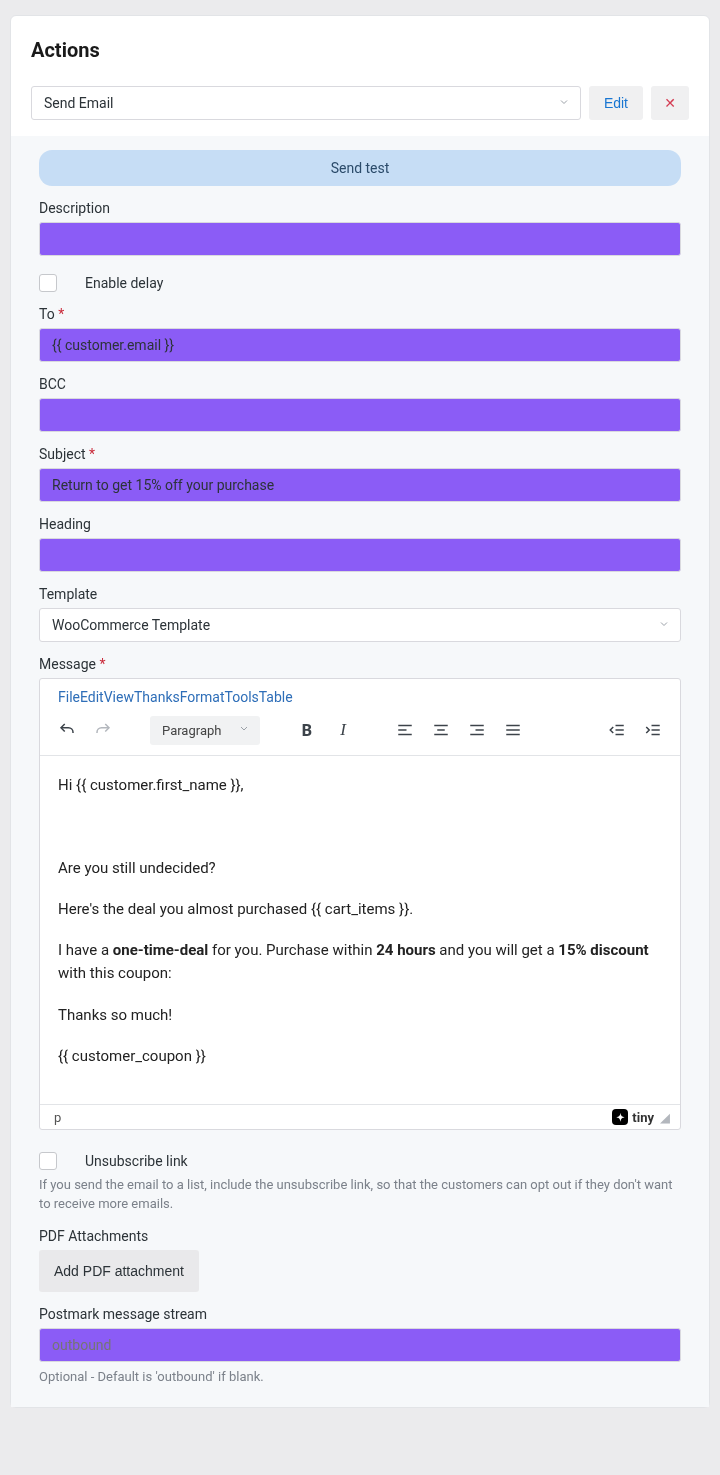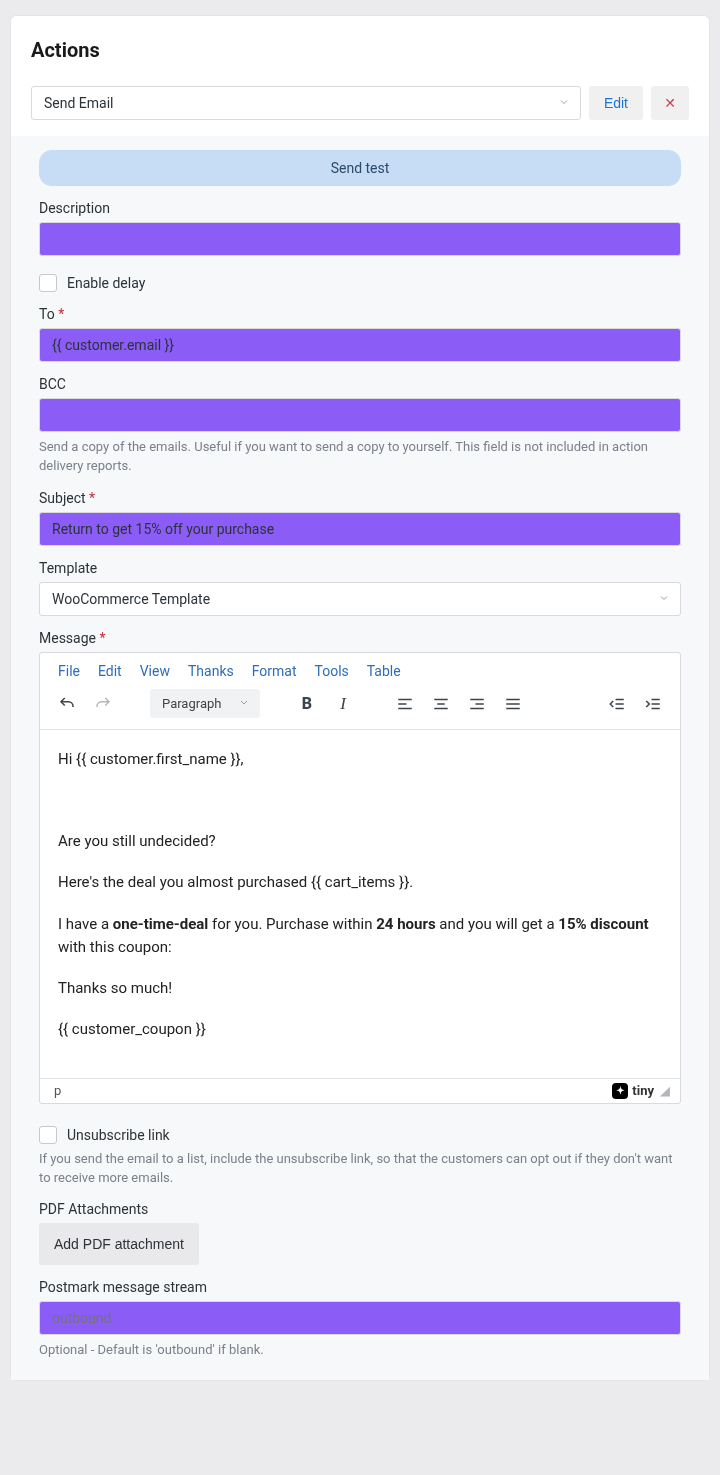--- a/index.html
+++ b/index.html
@@ -74,32 +74,32 @@
     border:1px solid #d9d9de;
     border-radius:3px;
     background:#8b5cf6;
     padding:8px 12px;
     font-size:14px;
     color:#2c3338;
     outline:none;
     font-family:inherit;
   }
   .help { color:#7b818a; font-size:13px; margin-top:6px; line-height:1.45; }
-  .chk-row { display:flex; align-items:center; gap:10px; margin-top:18px; }
+  .chk-row { display:flex; align-items:center; gap:28px; margin-top:18px; }
   .chk {
     width:18px; height:18px; border:1px solid #c6c8cc; border-radius:3px; background:#fff; cursor:pointer;
   }
   
   .editor {
     border:1px solid #d9d9de;
     border-radius:3px;
     background:#fff;
   }
   .menu-bar {
-    display:flex; gap:18px; padding:10px 18px 6px 18px;
+    display:flex; padding:10px 18px 6px 18px;
     color:#2e6eb8; font-size:14px;
   }
   .menu-bar span { cursor:pointer; }
   .tool-bar {
     display:flex; align-items:center; gap:6px; padding:4px 12px 10px 12px;
     border-bottom:1px solid #e2e4e7;
   }
   .icon-btn { width:30px; height:30px; display:flex; align-items:center; justify-content:center; color:#3c434a; cursor:pointer; border-radius:2px; }
   .icon-btn svg { width:18px; height:18px; }
   .icon-btn.dis { color:#b3b7bd; cursor:default; }
@@ -165,30 +165,33 @@
     <div class="field">
       <div class="field-label">
         <span>To</span> <span class="req">*</span>
       </div>
       <input class="input" type="text" value="{{ customer.email }}" style="">
     </div>
 
     <div class="field">
       <div class="field-label">BCC</div>
       <input class="input" type="text" value="" style="">
-      <div class="help">Send a copy of the emails. Useful if you want to send a copy to yourself. This field is not included in action delivery reports.</div>
     </div>
 
     <div class="field">
       <div class="field-label">
         <span>Subject</span> <span class="req">*</span>
       </div>
       <input class="input" type="text" value="Return to get 15% off your purchase" style="">
     </div>
 
+    <div class="field">
+      <div class="field-label">Heading</div>
+      <input class="input" type="text" value="" style="">
+    </div>
 
     <div class="field">
       <div class="field-label">Template</div>
       <div class="select-like full">
         <span>WooCommerce Template</span>
         <span class="chev">
           <svg width="12" height="12" viewBox="0 0 24 24" fill="none" stroke="currentColor" stroke-width="2">
               <polyline points="6 9 12 15 18 9"></polyline>
             </svg>
         </span>

